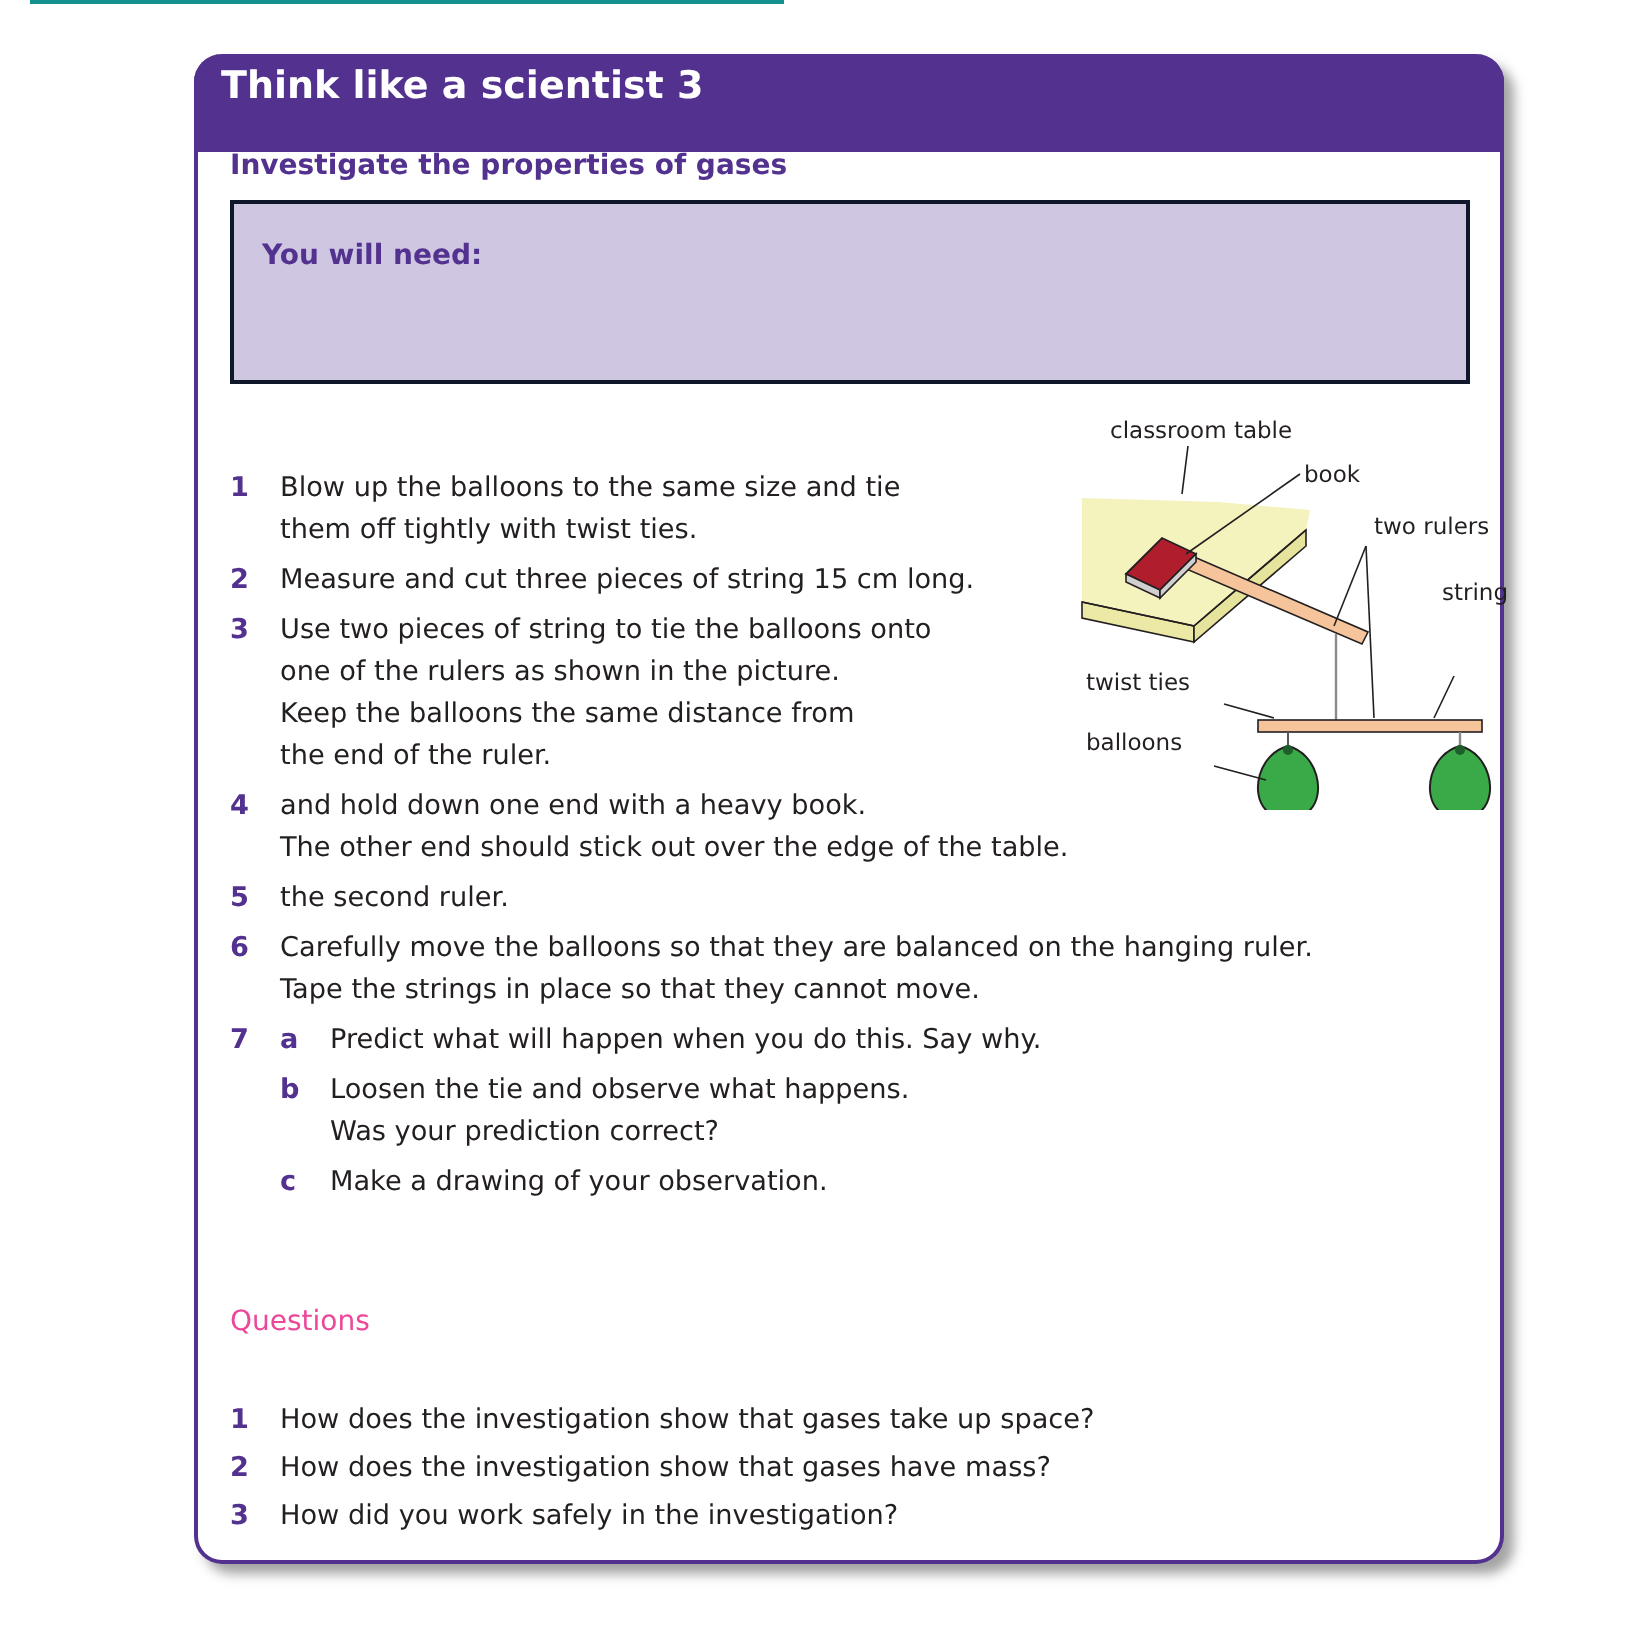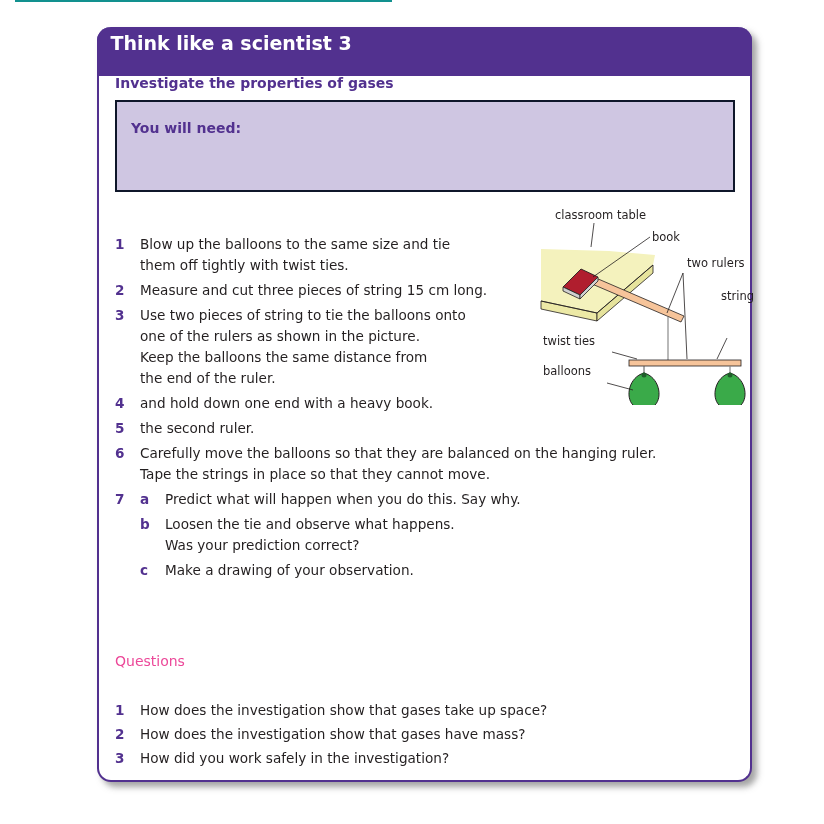--- a/index.html
+++ b/index.html
@@ -59,20 +59,21 @@
     <div class="step">
       <span class="num">3</span>
       <div>Use two pieces of string to tie the balloons onto</div>
       <div>one of the rulers as shown in the picture.</div>
       <div>Keep the balloons the same distance from</div>
       <div>the end of the ruler.</div>
     </div>
     <div class="step">
       <span class="num">4</span>
       <div>and hold down one end with a heavy book.</div>
+      <div>The other end should stick out over the edge of the table.</div>
     </div>
     <div class="step">
       <span class="num">5</span>
       <div>the second ruler.</div>
     </div>
     <div class="step">
       <span class="num">6</span>
       <div>Carefully move the balloons so that they are balanced on the hanging ruler.</div>
       <div>Tape the strings in place so that they cannot move.</div>
     </div>

